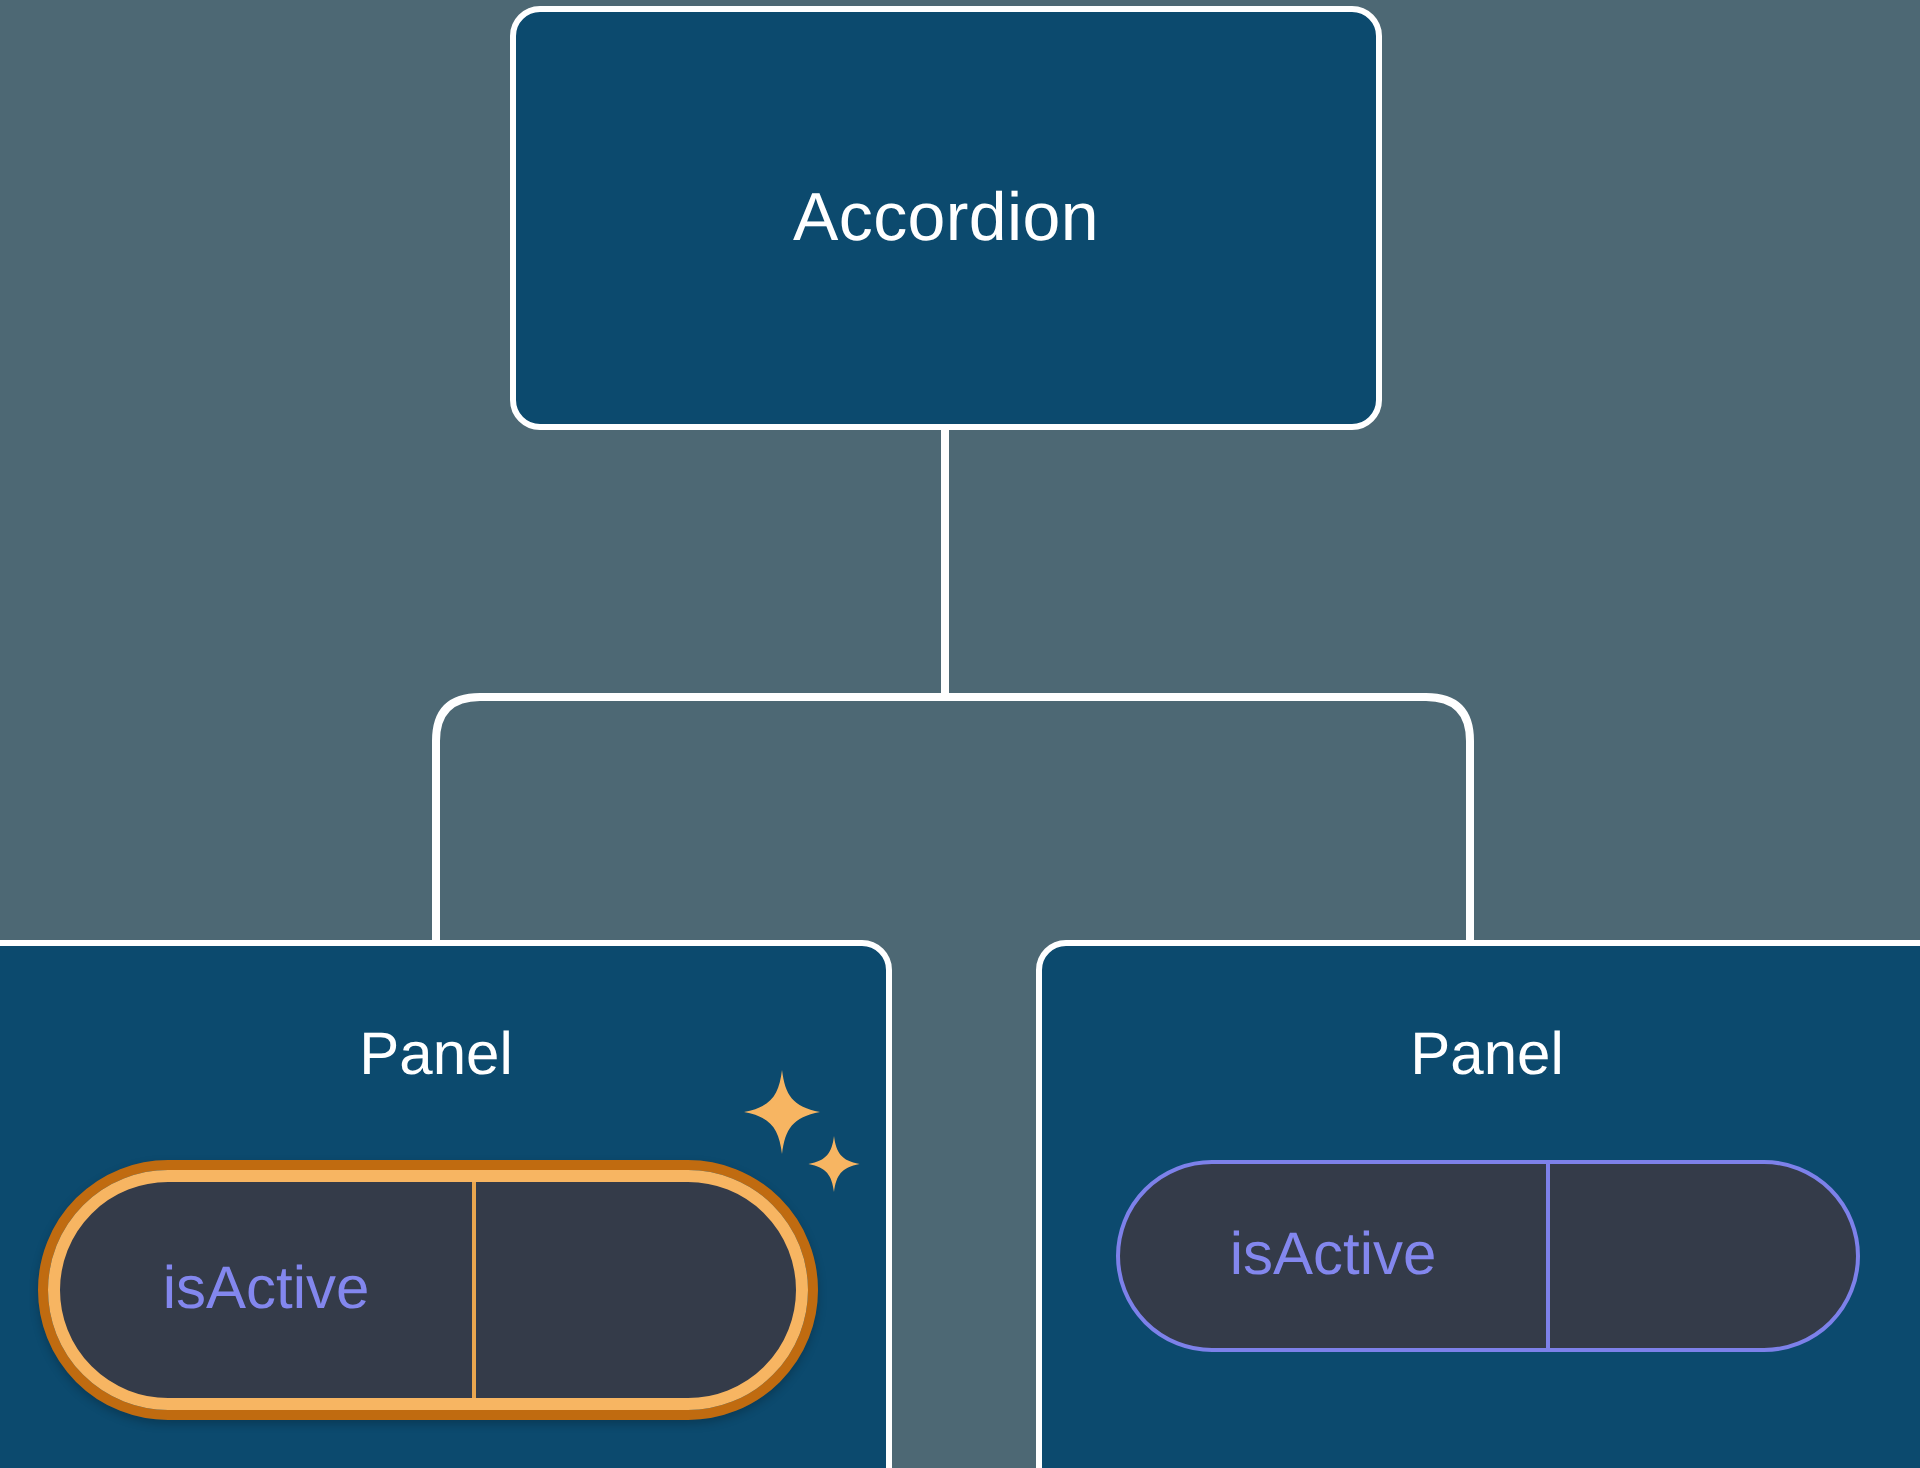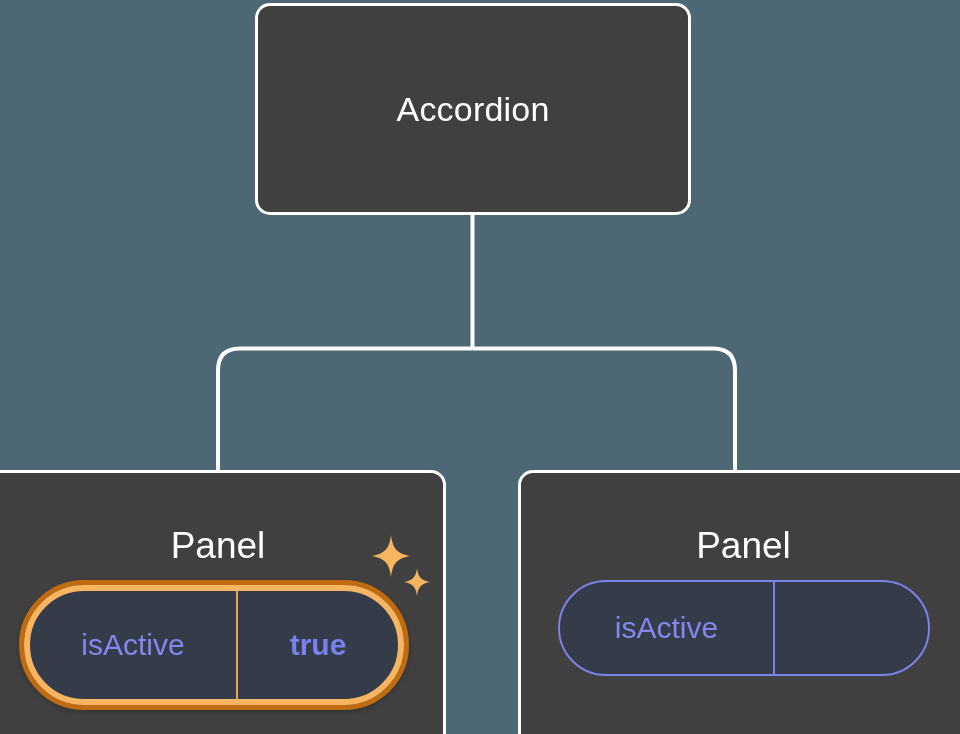--- a/index.html
+++ b/index.html
@@ -30,21 +30,21 @@
     top: 0;
     width: 960px;
     height: 734px;
     pointer-events: none;
   }
 
   
   .node {
     position: absolute;
     box-sizing: border-box;
-    background: #404040;
+    background: #0c4a6e;
     border: 3px solid #ffffff;
     border-radius: 15px;
   }
 
   .node-root {
     left: 255px;
     top: 3px;
     width: 436px;
     height: 212px;
   }
@@ -81,24 +81,24 @@
   .panel-inner {
     position: absolute;
     left: 0;
     top: 0;
     width: 100%;
     height: 100%;
   }
 
   .node-title-panel {
     position: absolute;
-    top: 54px;
+    top: 40px;
     text-align: center;
     color: #ffffff;
-    font-size: 37px;
+    font-size: 30px;
     font-weight: 400;
     line-height: 1;
     white-space: nowrap;
   }
 
   .node-title-panel-left {
     left: 16px;
     width: 430px;
   }
 
@@ -222,21 +222,20 @@
 
   <div class="node node-panel node-panel-left">
     <div class="panel-inner">
 
       <div class="node-title-panel node-title-panel-left">Panel</div>
 
       <div class="pill-wrap pill-wrap-left">
         <div class="pill-highlight-outer">
           <div class="pill-highlight-inner">
             <div class="pill-key">isActive</div>
-            <div class="pill-val">true</div>
           </div>
         </div>
       </div>
 
       <svg class="sparkles" viewBox="0 0 66 72" width="66" height="72">
         <path fill="#f7b562" d="M 22 0
                  C 23.6 12.5 27.3 18.4 41 21
                  C 27.3 23.6 23.6 29.5 22 42
                  C 20.4 29.5 16.7 23.6 3 21
                  C 16.7 18.4 20.4 12.5 22 0 Z"></path>

